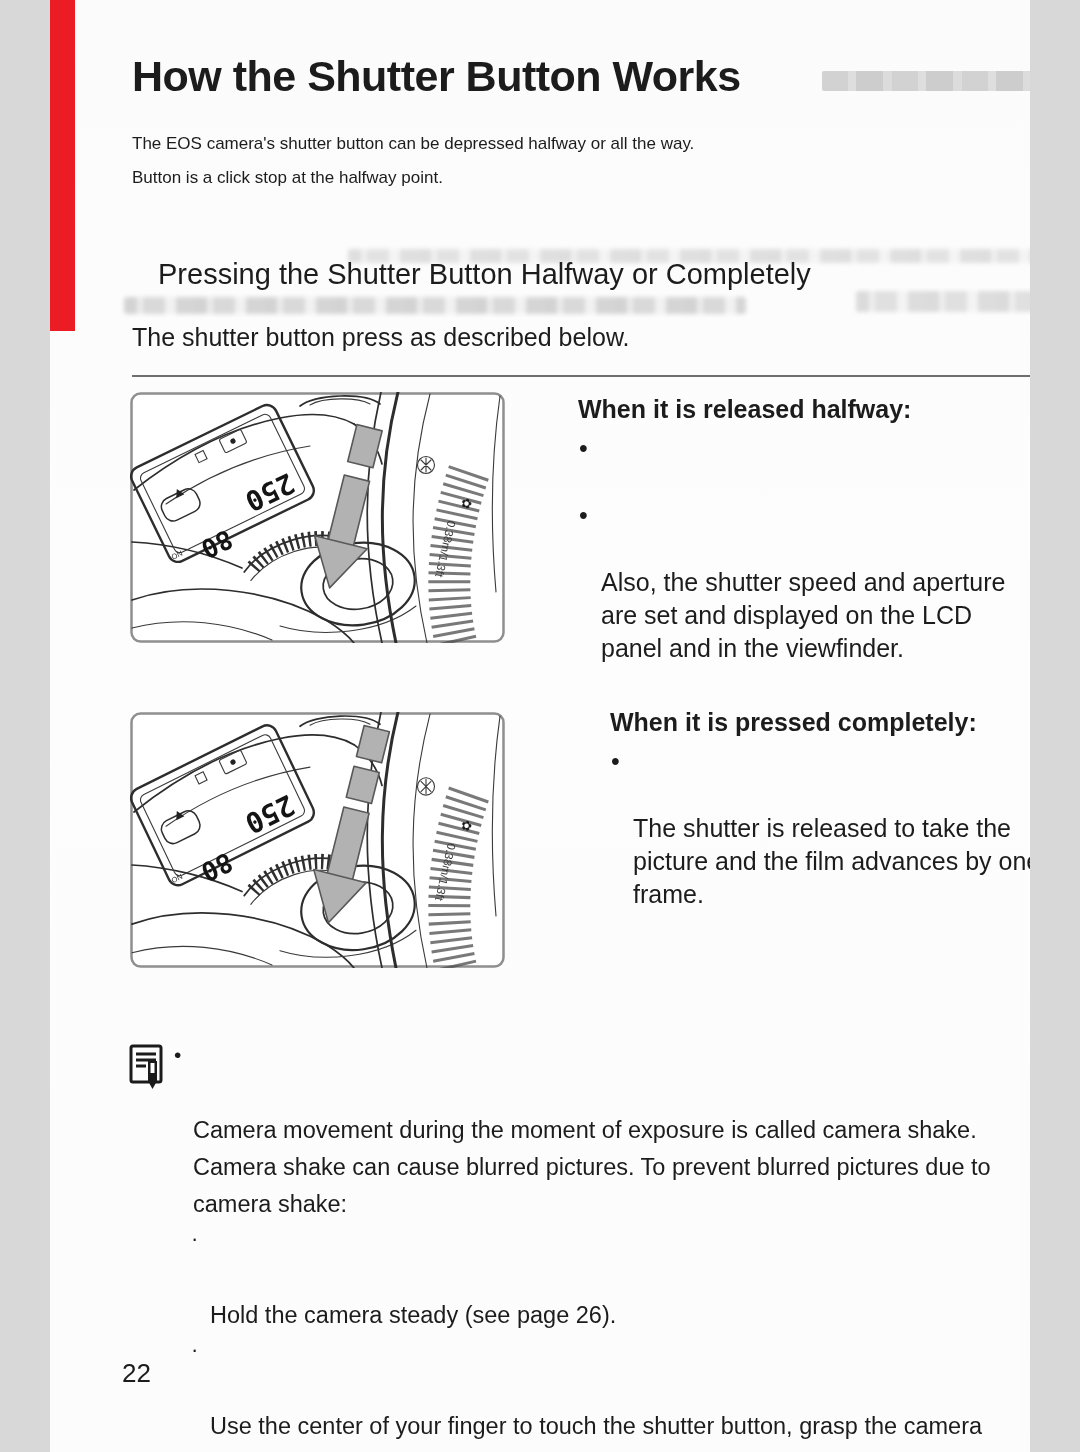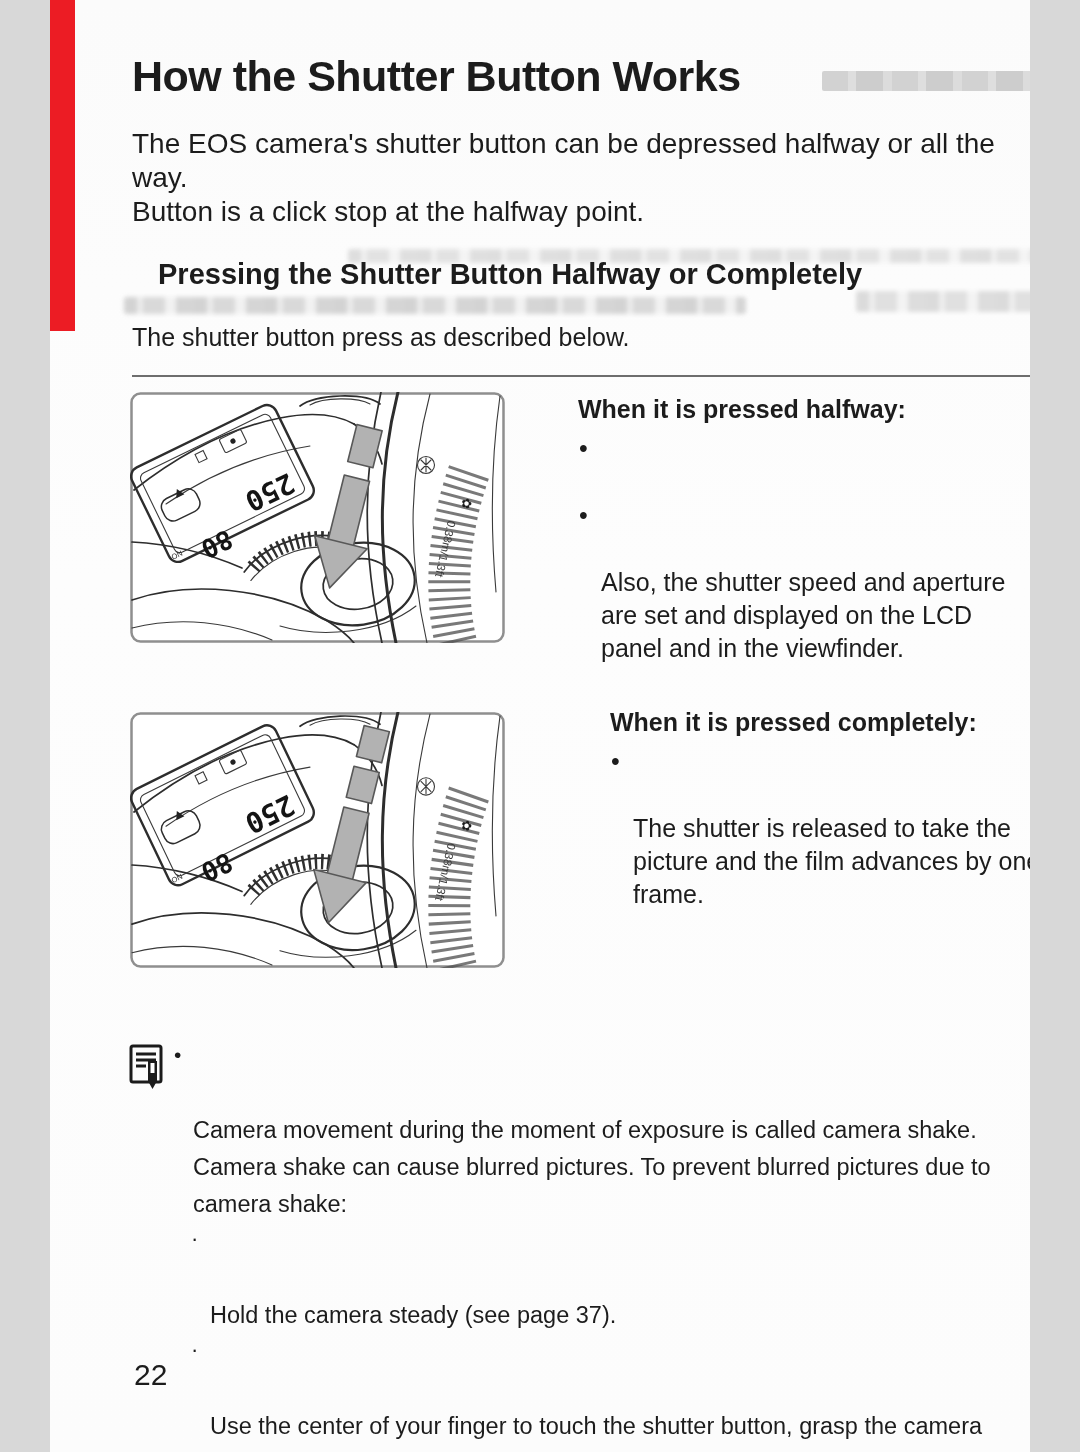--- a/index.html
+++ b/index.html
@@ -6,48 +6,48 @@
   .sheet{
     position:relative;width:980px;height:1452px;margin:0 auto;
     background:linear-gradient(180deg,#fbfbfb 0%,#fdfdfd 40%,#fcfcfc 100%);
     font-family:"Liberation Sans","DejaVu Sans",sans-serif;color:#1c1c1c;overflow:hidden;
   }
   .redbar{position:absolute;left:0;top:0;width:25px;height:331px;}
   .title{position:absolute;left:82px;top:52px;margin:0;font-size:43px;font-weight:bold;letter-spacing:-0.5px;white-space:nowrap;}
   .title-smudge{position:absolute;left:772px;top:71px;width:243px;height:20px;border-radius:2px;
     background:repeating-linear-gradient(90deg,#d2d2d2 0 26px,#dedede 26px 34px,#cdcdcd 34px 61px,#dcdcdc 61px 70px);
     filter:blur(.7px);}
-  .intro{position:absolute;left:82px;top:127px;font-size:28px;line-height:34px;}
+  .intro{position:absolute;left:82px;top:127px;font-size:17px;line-height:34px;}
   .ghost{position:absolute;border-radius:3px;filter:blur(2.2px);opacity:.75;
     background:repeating-linear-gradient(90deg,#c6c6c6 0 13px,#e6e6e6 13px 19px,#cecece 19px 41px,#eeeeee 41px 52px,#c9c9c9 52px 70px);}
   .g1{left:298px;top:249px;width:752px;height:14px;opacity:.55;}
   .g2{left:74px;top:297px;width:622px;height:17px;}
   .g3{left:806px;top:291px;width:240px;height:21px;opacity:.6;}
-  .sec-head{position:absolute;left:108px;top:258px;margin:0;font-size:29px;font-weight:bold;white-space:nowrap;}
+  .sec-head{position:absolute;left:108px;top:258px;margin:0;font-size:29px;font-weight:normal;white-space:nowrap;}
   .sec-intro{position:absolute;left:82px;top:323px;font-size:25px;}
   .rule{position:absolute;left:82px;top:375px;width:931px;height:2px;background:#6e6e6e;}
   .fig{position:absolute;left:80px;}
   .fig svg{display:block;}
   .fig1{top:392px;}
   .fig2{top:712px;}
   .col{position:absolute;left:528px;width:486px;font-size:25px;line-height:33px;}
   .col1{top:393px;}
   .col2{top:706px;margin-left:32px;}
   .col h3{margin:0 0 7px 0;font-size:25px;font-weight:bold;}
   .blist{list-style:none;margin:0;padding:0;}
   .blist li{position:relative;padding-left:23px;white-space:pre-line;margin-bottom:1px;}
   .blist .bm{position:absolute;left:1px;top:-1px;}
   .note{position:absolute;left:78px;top:1038px;width:952px;font-size:23.5px;line-height:37px;}
   .note-icon{position:absolute;left:0;top:5px;}
   .note-body{margin-left:46px;}
   .nitem{position:relative;padding-left:19px;white-space:pre-line;}
   .nitem .bm{position:absolute;left:0;top:-2px;font-size:21px;}
   .nsub{padding-left:36px;}
   .nsub .bm{left:17px;font-size:22px;top:-3px;}
-  .pagenum{position:absolute;left:84px;top:1358px;font-size:30px;}
+  .pagenum{position:absolute;left:72px;top:1358px;font-size:26px;}
   .cam-line{fill:none;stroke:#2d2d2d;stroke-width:1.7;stroke-linecap:round;}
   .cam-thin{fill:none;stroke:#3a3a3a;stroke-width:1.1;stroke-linecap:round;}
   .frame{fill:#ffffff;stroke:#8f8f8f;stroke-width:2.5;}
   .arrow{fill:#b2b2b2;stroke:#585858;stroke-width:1.6;stroke-linejoin:round;}
 </style>
 </head>
 <body>
 
 <div class="sheet">
 
@@ -129,21 +129,21 @@
       <use href="#cam"></use>
       <g class="arrow" transform="rotate(14 210 150)">
         <rect x="198" y="32" width="26" height="38"></rect>
         <rect x="198" y="84" width="26" height="68"></rect>
         <polygon points="184,150 238,150 211,197"></polygon>
       </g>
     </svg>
   </figure>
 
   <div class="col col1">
-    <h3>When it is pressed halfway:</h3>
+    <h3>When it is released halfway:</h3>
     <ul class="blist">
       <li>
         <span class="bm">•</span>
       </li>
       <li>
         <span class="bm">•</span>
         <span>Also, the shutter speed and aperture
 are set and displayed on the LCD
 panel and in the viewfinder.</span>
       </li>
@@ -187,21 +187,21 @@
     </span>
     <div class="note-body">
       <div class="nitem">
         <span class="bm">•</span>
         <span>Camera movement during the moment of exposure is called camera shake.
 Camera shake can cause blurred pictures. To prevent blurred pictures due to
 camera shake:</span>
       </div>
       <div class="nitem nsub">
         <span class="bm">·</span>
-        <span>Hold the camera steady (see page 37).</span>
+        <span>Hold the camera steady (see page 26).</span>
       </div>
       <div class="nitem nsub">
         <span class="bm">·</span>
         <span>Use the center of your finger to touch the shutter button, grasp the camera
 with your entire right hand, then press the shutter button gently.</span>
       </div>
 
     </div>
   </div>
 

